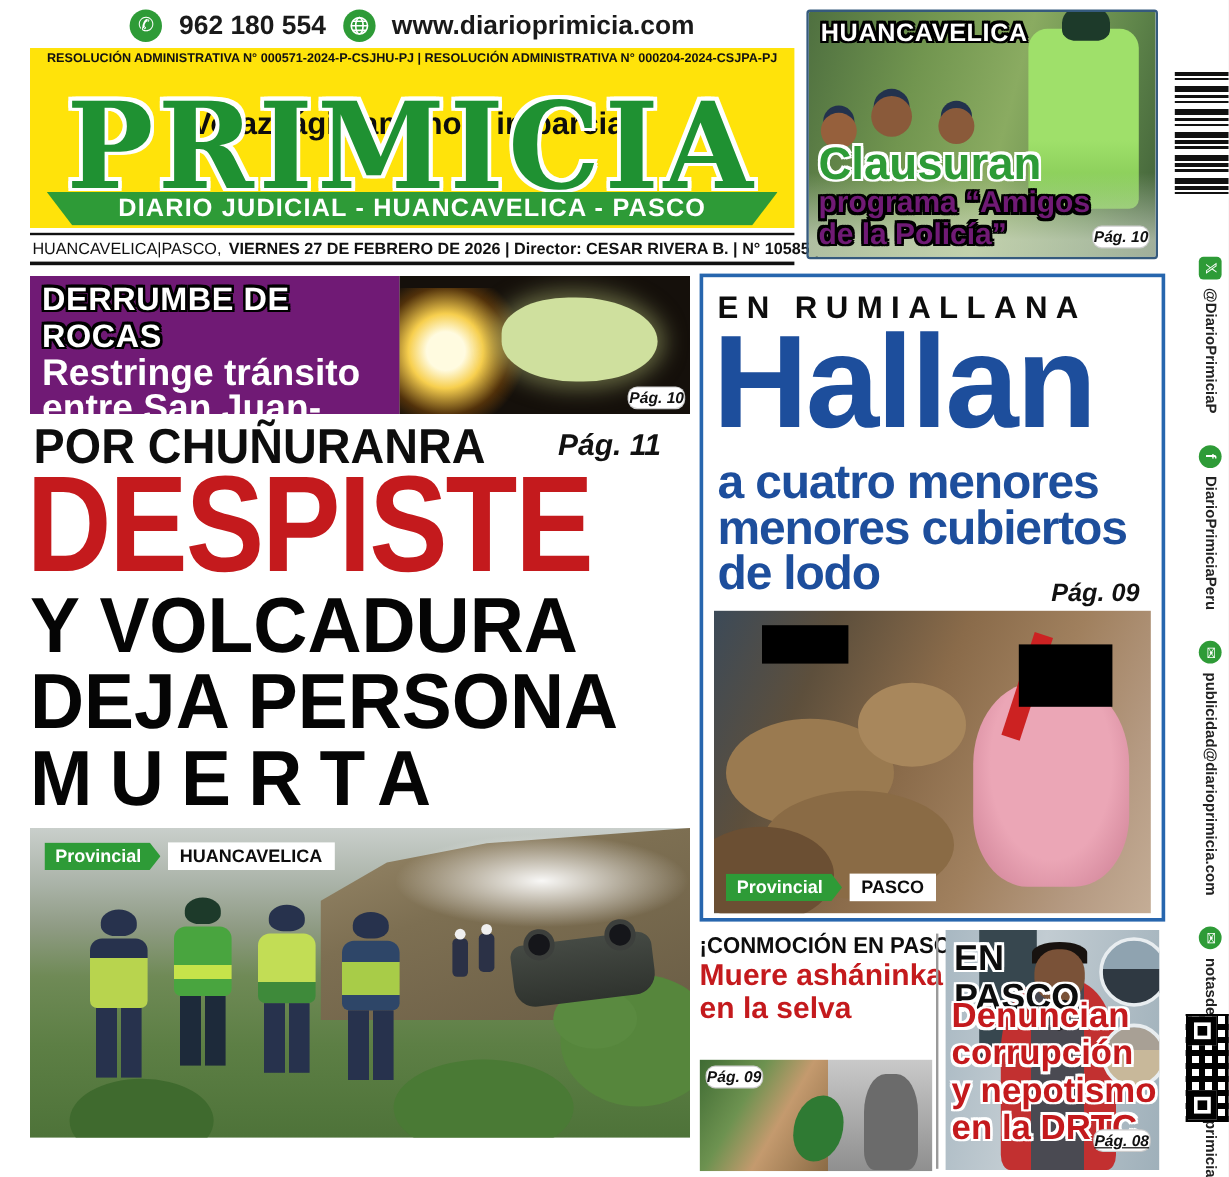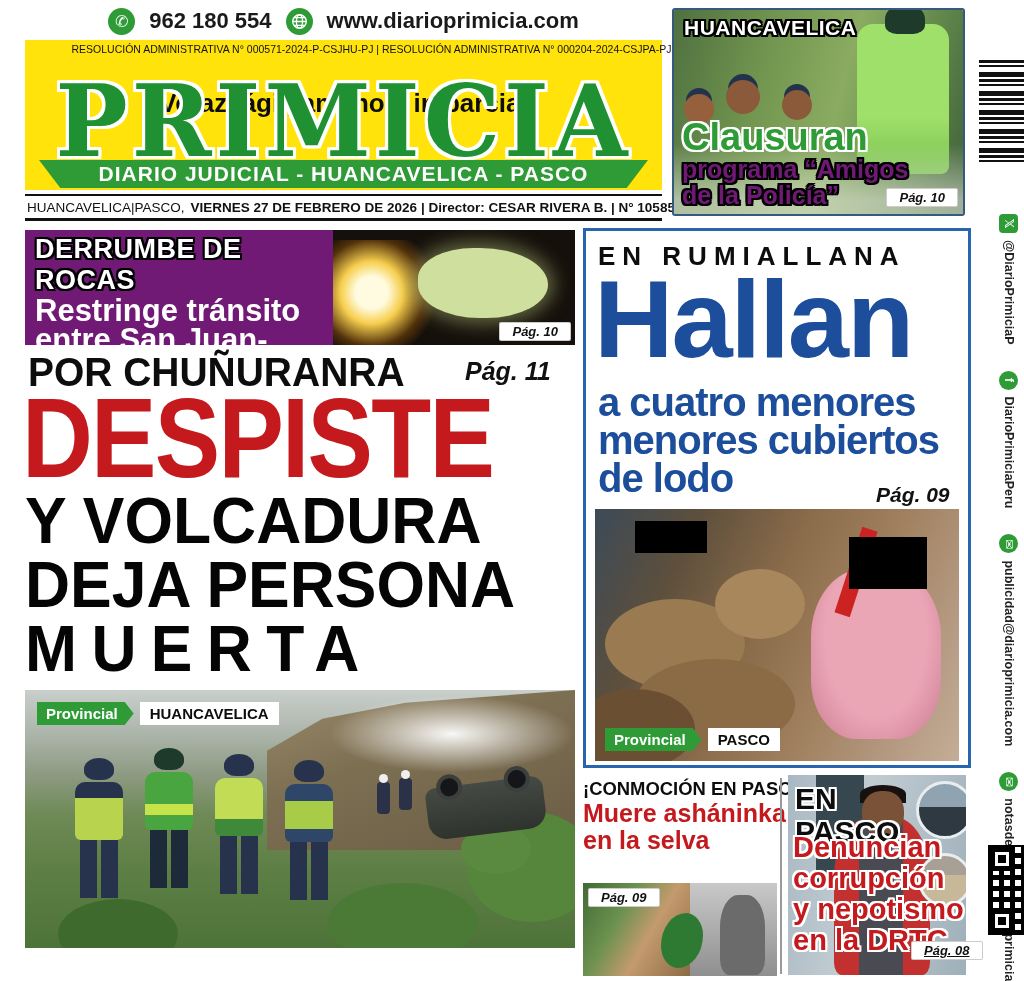--- a/index.html
+++ b/index.html
@@ -13,36 +13,36 @@
   .o-black { text-shadow:-2px -2px 0 #000,2px -2px 0 #000,-2px 2px 0 #000,2px 2px 0 #000,0 -2px 0 #000,0 2px 0 #000,-2px 0 0 #000,2px 0 0 #000; }
   .o-white { text-shadow:-2px -2px 0 #fff,2px -2px 0 #fff,-2px 2px 0 #fff,2px 2px 0 #fff,0 -2px 0 #fff,0 2px 0 #fff,-2px 0 0 #fff,2px 0 0 #fff; }
 
   
   .contact { left:25px; top:5px; width:637px; height:32px; display:flex; align-items:center; justify-content:center; gap:14px; }
   .round-ic { width:27px; height:27px; border-radius:50%; background:#2e9b37; color:#fff; display:flex; align-items:center; justify-content:center; font-size:16px; flex:0 0 auto; }
   .contact-txt { font-size:22px; font-weight:bold; color:#1a1a1a; }
 
   
   .masthead { left:25px; top:40px; width:637px; height:150px; background:#ffe30a; }
-  .resol { position:absolute; top:3px; left:0; width:100%; text-align:center; font-size:10.5px; font-weight:normal; color:#111;margin-left:28px; }
+  .resol { position:absolute; top:3px; left:0; width:100%; text-align:center; font-size:10.5px; font-weight:bold; color:#111; }
   .slogan { position:absolute; top:15px; left:0; width:100%; text-align:center; font-size:26px; font-weight:800; color:#0d0d0d;margin-top:33px; }
   .brand { position:absolute; top:36px; left:0; width:100%; text-align:center; font-family:"DejaVu Serif","Liberation Serif",serif; font-weight:bold; font-size:96px; line-height:92px; letter-spacing:4px; color:#1f9132; text-shadow:-3px -3px 0 #fff,3px -3px 0 #fff,-3px 3px 0 #fff,3px 3px 0 #fff,0 -3px 0 #fff,0 3px 0 #fff,-3px 0 0 #fff,3px 0 0 #fff; transform:scaleY(1.04); }
   .tagline-band { position:absolute; left:14px; bottom:2px; width:609px; height:28px; background:#2e9b37; clip-path:polygon(0 0,100% 0,96.5% 100%,3.5% 100%); display:flex; align-items:center; justify-content:center; }
   .tagline-band span { color:#fff; font-weight:bold; font-size:21px; letter-spacing:1px; }
 
   
   .dateline { left:25px; top:194px; width:637px; height:27px; border-top:2px solid #111; border-bottom:3px solid #111; display:flex; align-items:center; gap:6px; font-size:13.5px; color:#111; padding:0 2px; white-space:nowrap; }
 
   
   .tr-box { left:672px; top:8px; width:293px; height:208px; border:2px solid #355a7d; border-radius:3px; overflow:hidden; }
   .tr-photo { position:absolute; inset:0; background:linear-gradient(105deg,#4f7040 0%,#71954f 30%,#8aab61 55%,#5f854a 80%,#3f5f38 100%); }
   .tr-kicker { position:absolute; top:6px; left:10px; font-size:21px; font-weight:800; color:#fff; letter-spacing:0.5px; }
   .tr-green { position:absolute; top:106px; left:8px; font-size:38px; font-weight:800; color:#2e9b37; }
   .tr-white { position:absolute; top:146px; left:8px; font-size:25px; line-height:26px; font-weight:800; color:#701a75; }
-  .pill { background:#fff; border-radius:1px; padding:1px 12px; font-size:13px; font-weight:bold; font-style:italic; color:#111; box-shadow:0 0 0 1px #ccc; }
+  .pill { background:#fff; border-radius:7px; padding:1px 0; font-size:13px; font-weight:bold; font-style:italic; color:#111; box-shadow:0 0 0 1px #ccc; }
 
   
   .barcode { left:979px; top:60px; width:45px; height:105px; background:repeating-linear-gradient(180deg,#111 0 3px,#fff 3px 5px,#111 5px 7px,#fff 7px 12px,#111 12px 17px,#fff 17px 19px); }
   .social-strip { left:1022px; top:214px; width:575px; height:26px; transform:rotate(90deg); transform-origin:top left; display:flex; align-items:center; gap:26px; }
   .soc-item { display:flex; align-items:center; gap:7px; white-space:nowrap; }
   .soc-ic { width:19px; height:19px; background:#2e9b37; color:#fff; display:flex; align-items:center; justify-content:center; font-size:12px; font-weight:bold; border-radius:4px; flex:0 0 auto; }
   .soc-ic.circ { border-radius:50%; }
   .soc-txt { font-size:12.5px; font-weight:600; color:#222; }
 
   .qr { left:988px; top:845px; width:80px; height:90px; background:

